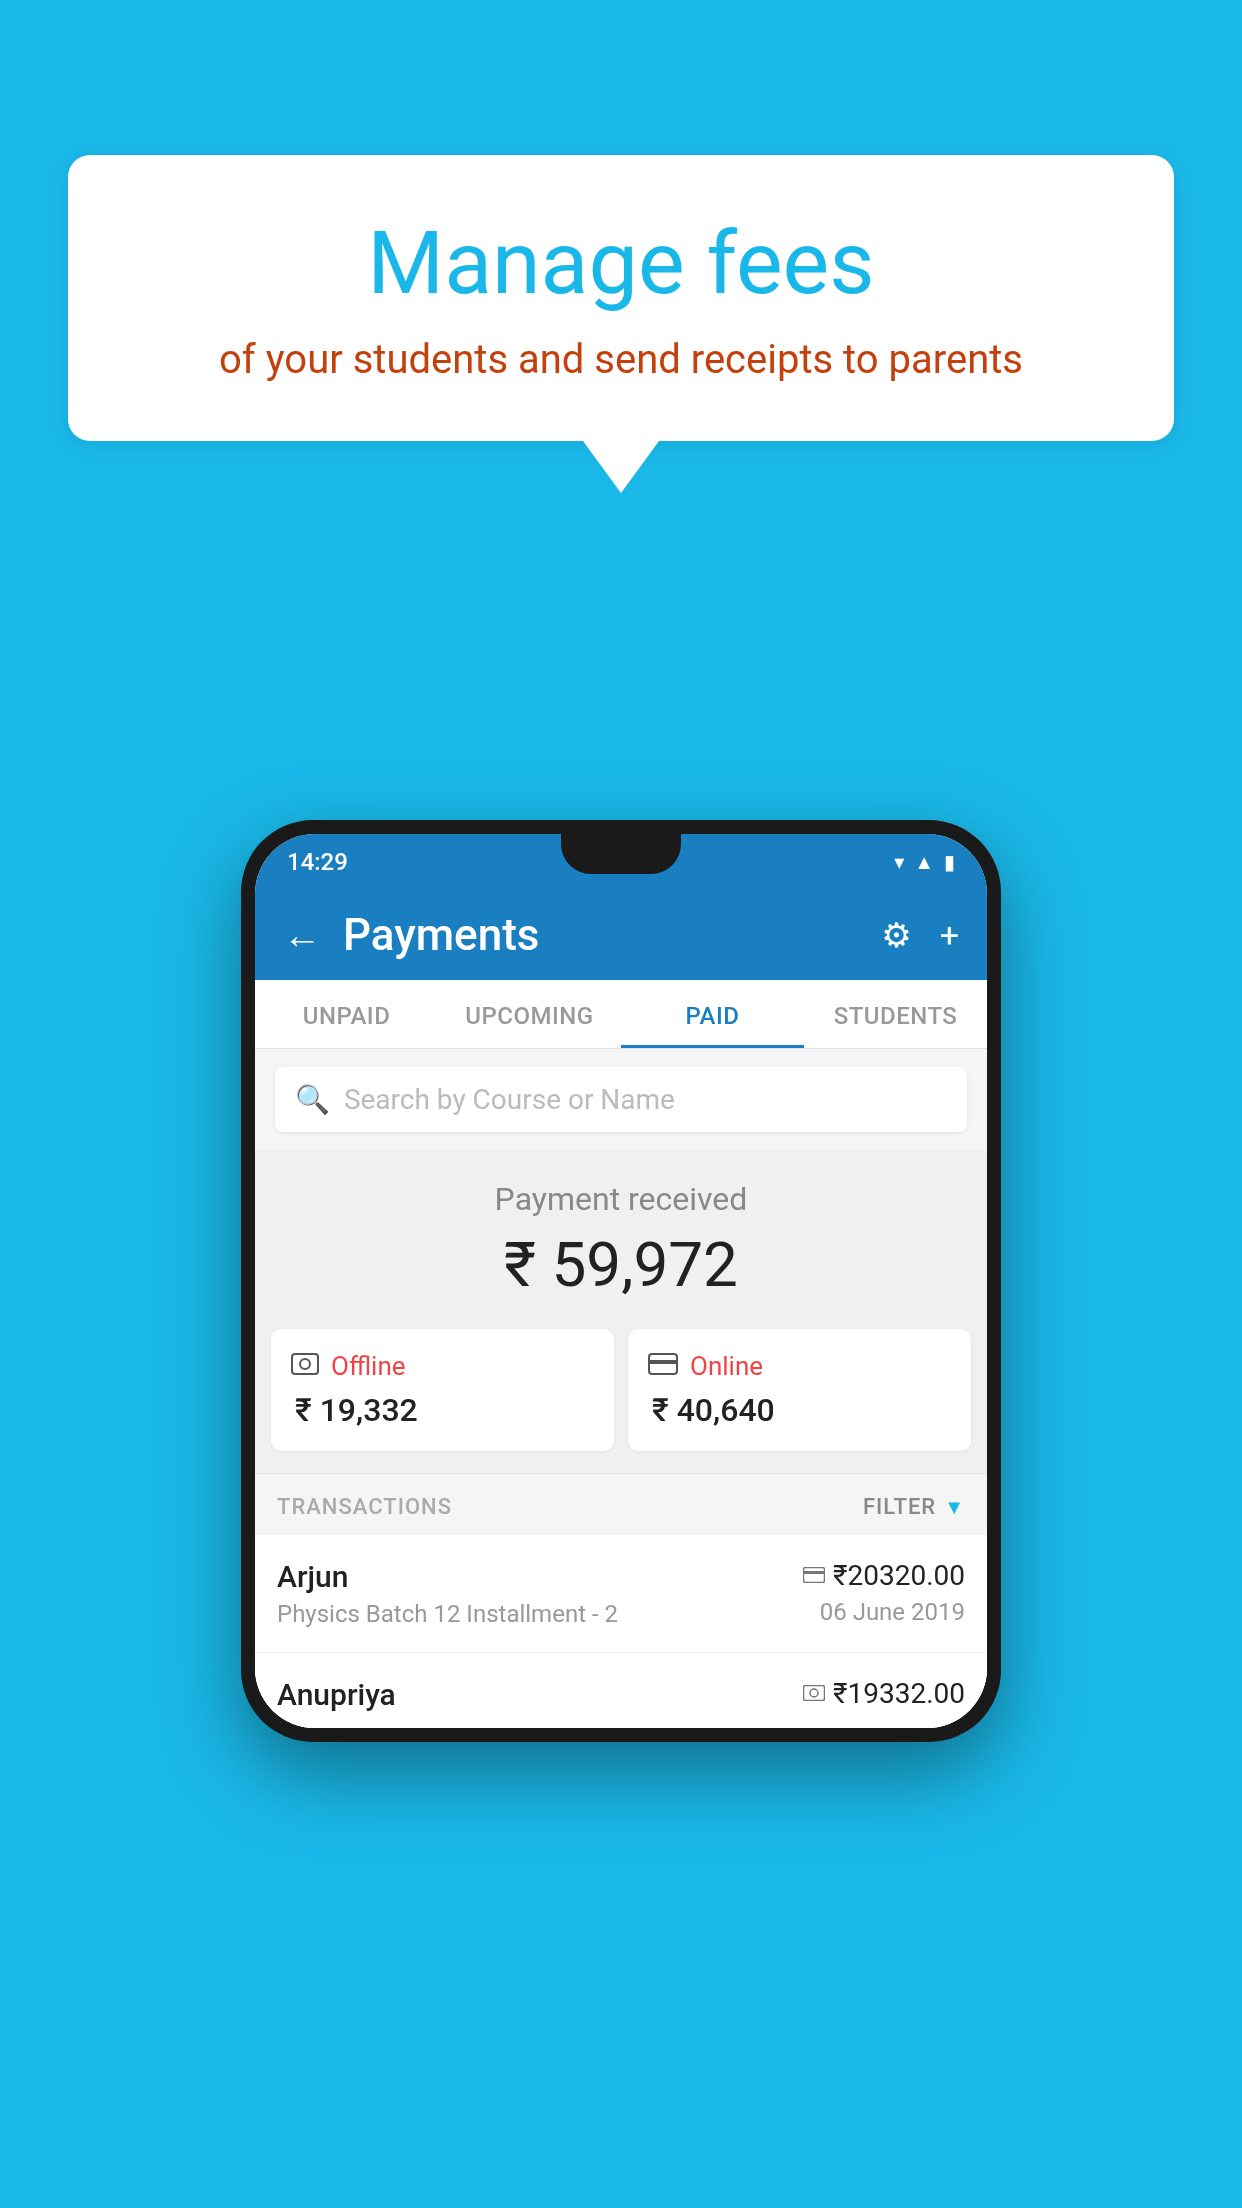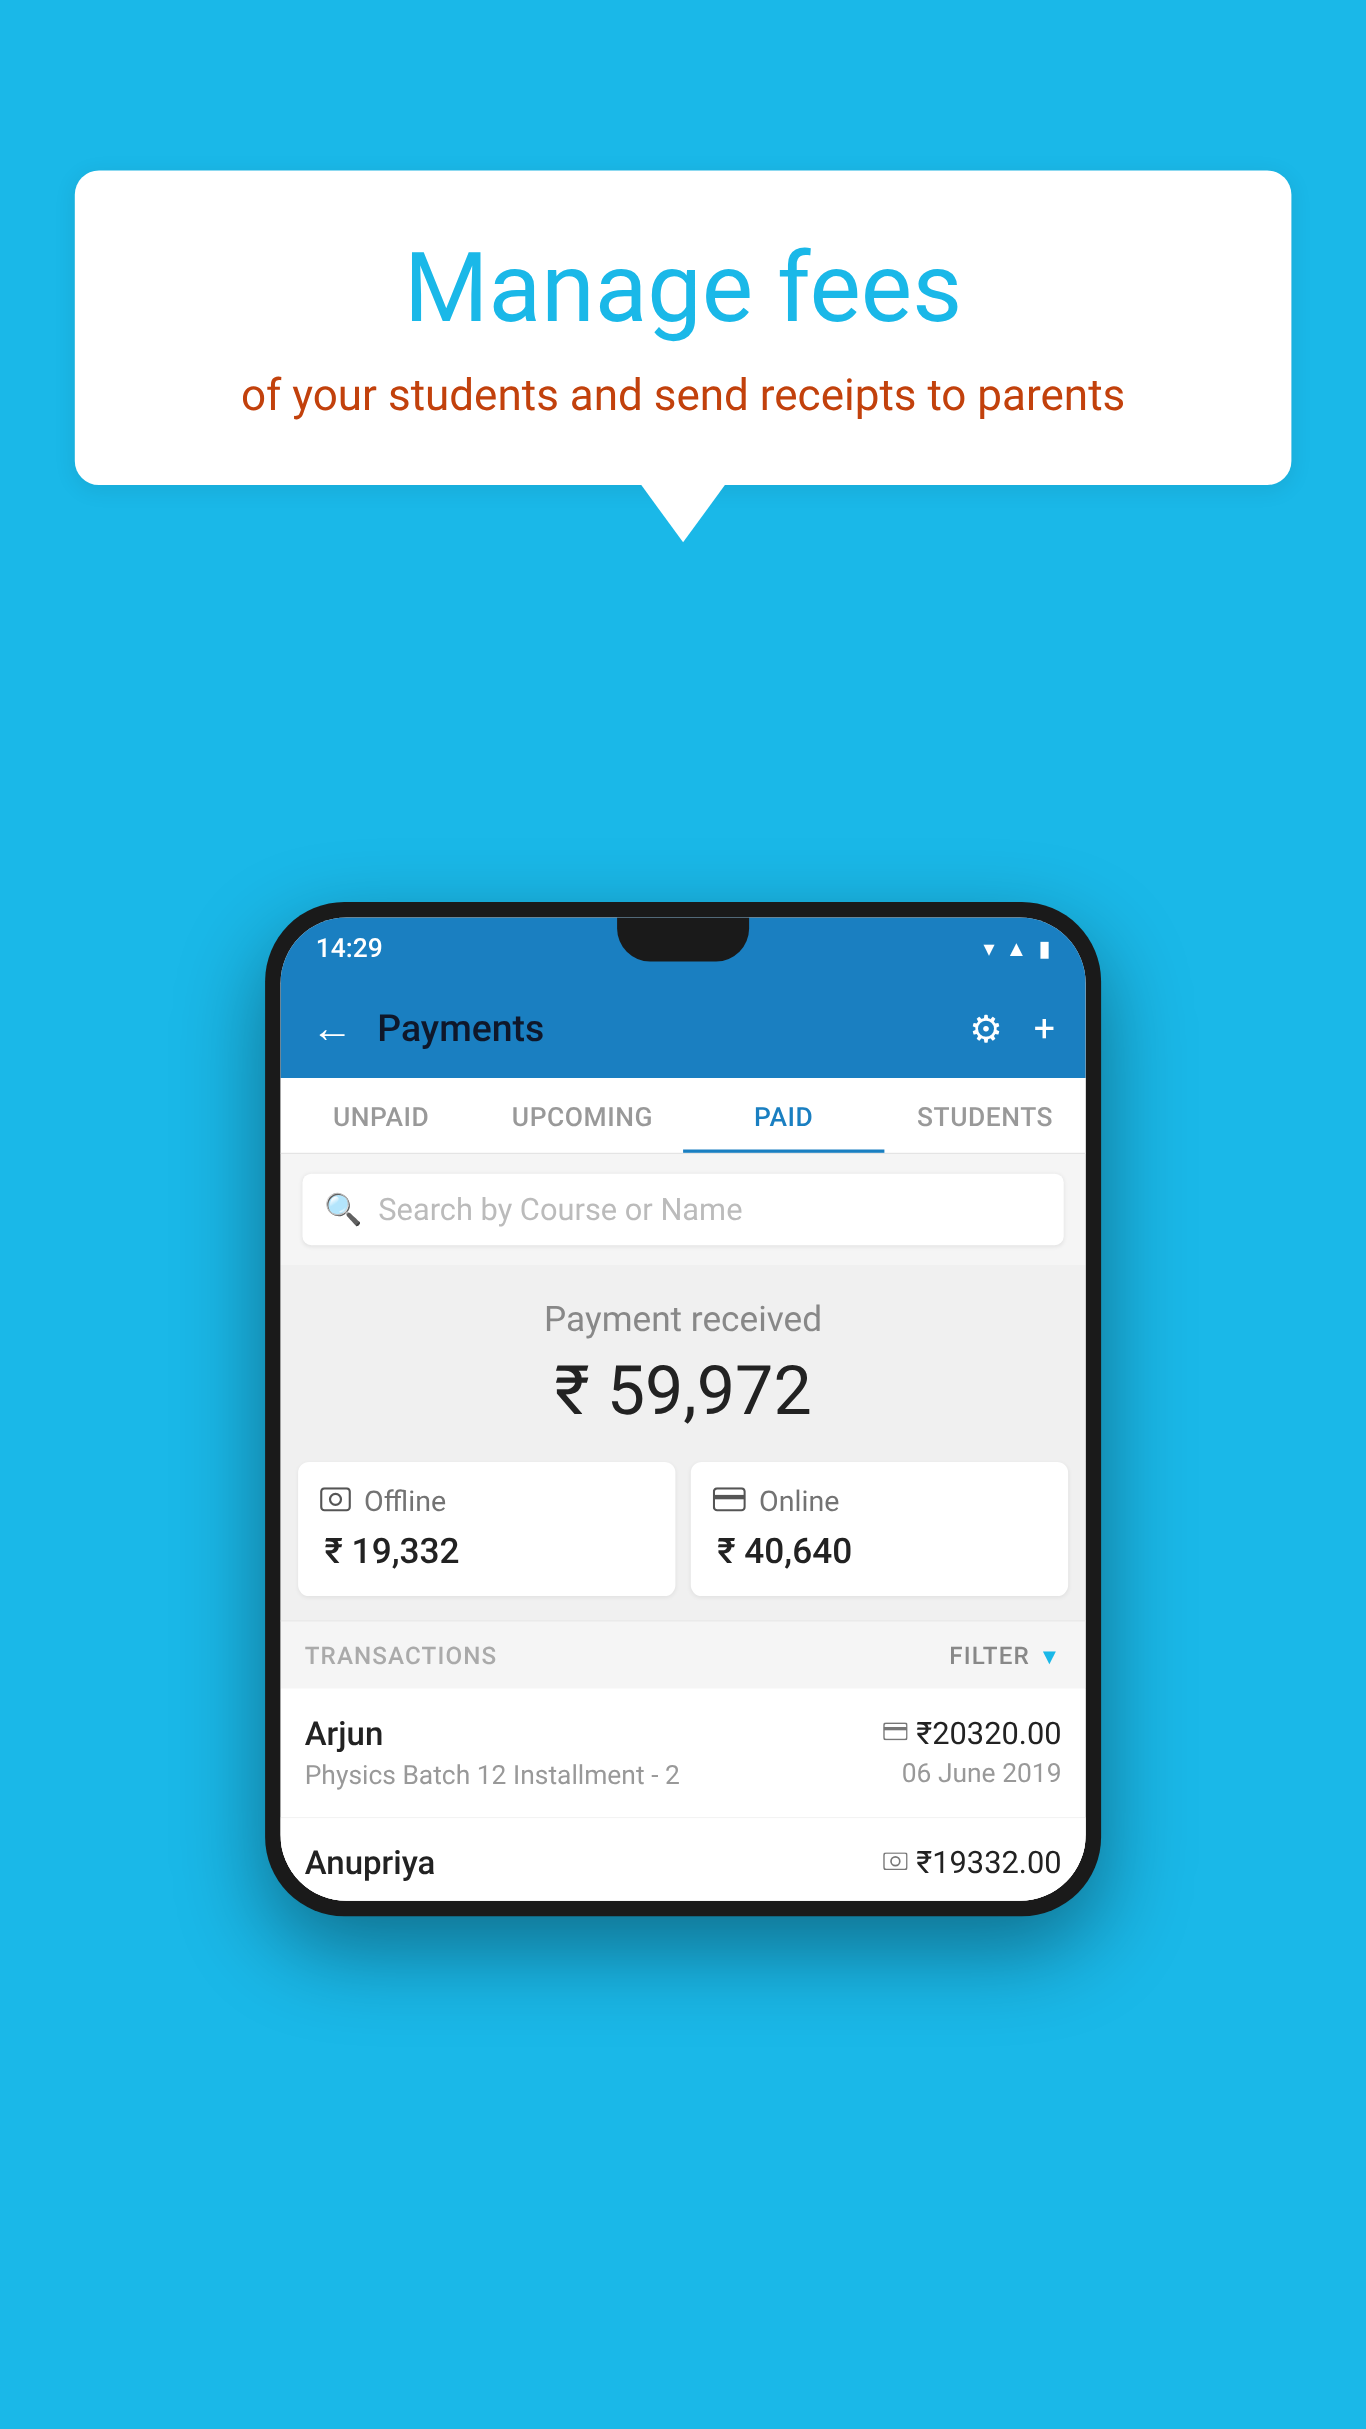--- a/index.html
+++ b/index.html
@@ -134,22 +134,22 @@
     }
 
     .header-back {
       color: #fff;
       font-size: 38px;
       margin-right: 22px;
       cursor: pointer;
     }
 
     .header-title {
-      color: #0f172a;
-      font-size: 34px;
+      color: #ffffff;
+      font-size: 44px;
       font-weight: 500;
       flex: 1;
     }
 
     .header-icons {
       display: flex;
       align-items: center;
       gap: 28px;
     }
 
@@ -260,21 +260,21 @@
       gap: 12px;
       margin-bottom: 10px;
     }
 
     .card-icon {
       color: #555;
       font-size: 26px;
     }
 
     .card-label {
-      color: #737373;
+      color: #ef4444;
       font-size: 26px;
     }
 
     .card-amount {
       color: #222;
       font-size: 32px;
       font-weight: 500;
       padding-left: 4px;
     }
 

